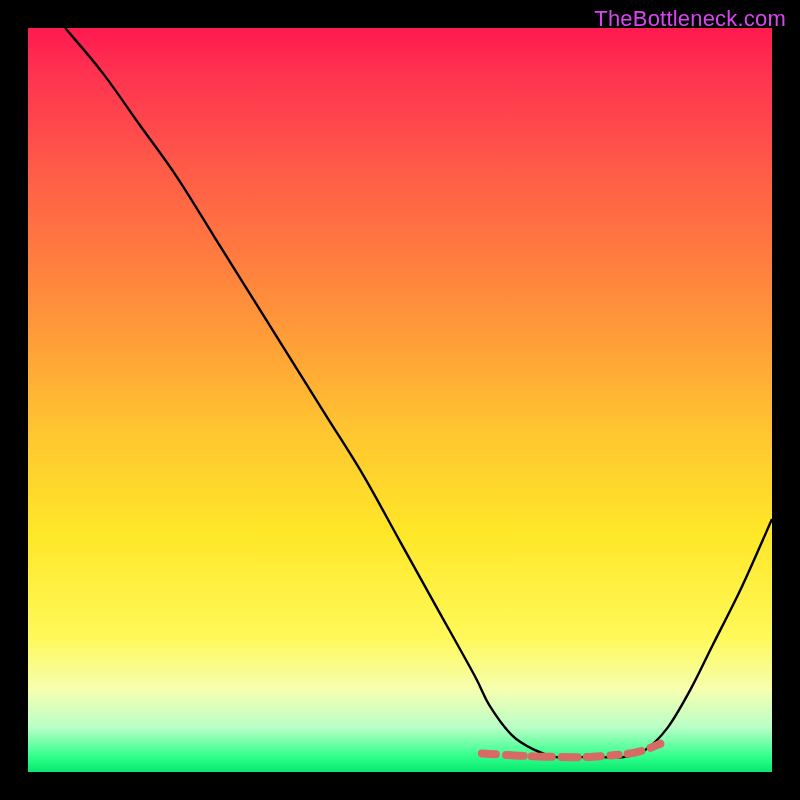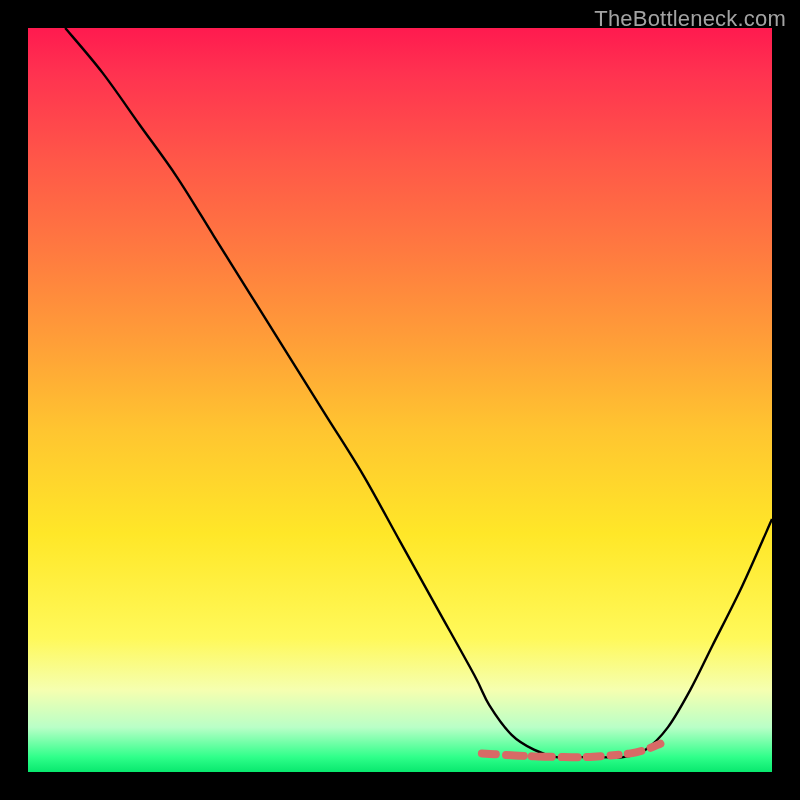--- a/index.html
+++ b/index.html
@@ -8,21 +8,21 @@
     height: 800px;
     background: #000;
     position: relative;
     overflow: hidden;
     font-family: Arial, sans-serif;
   }
   .watermark {
     position: absolute;
     top: 6px;
     right: 14px;
-    color: #a3a3a3;
+    color: #d946ef;
     font-size: 22px;
     font-weight: 500;
     z-index: 30;
     letter-spacing: 0.2px;
   }
   .frame {
     position: absolute;
     top: 28px;
     left: 28px;
     width: 744px;

